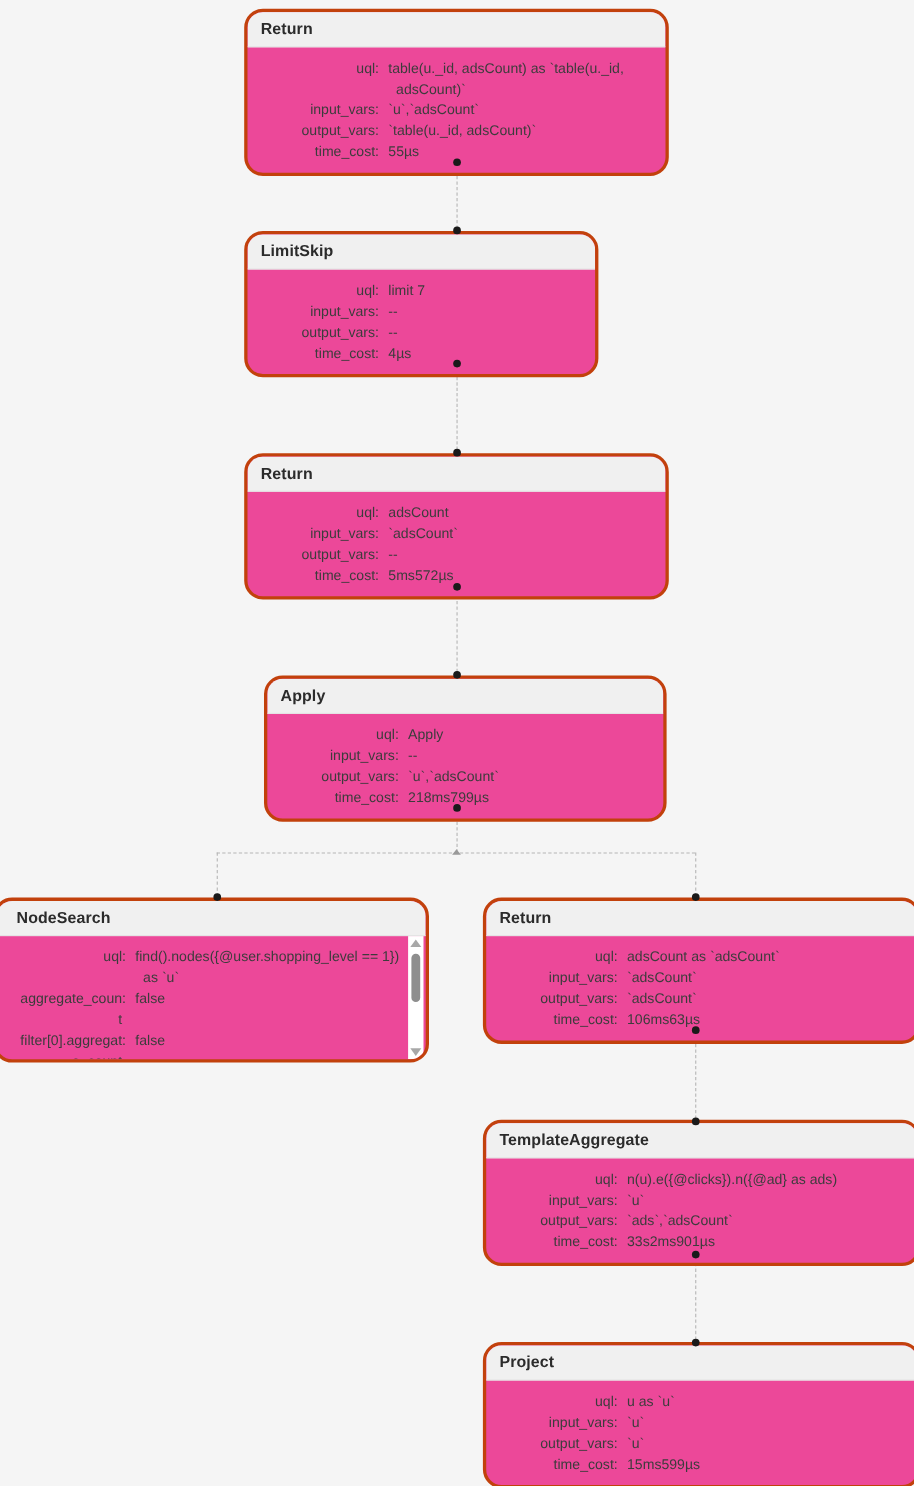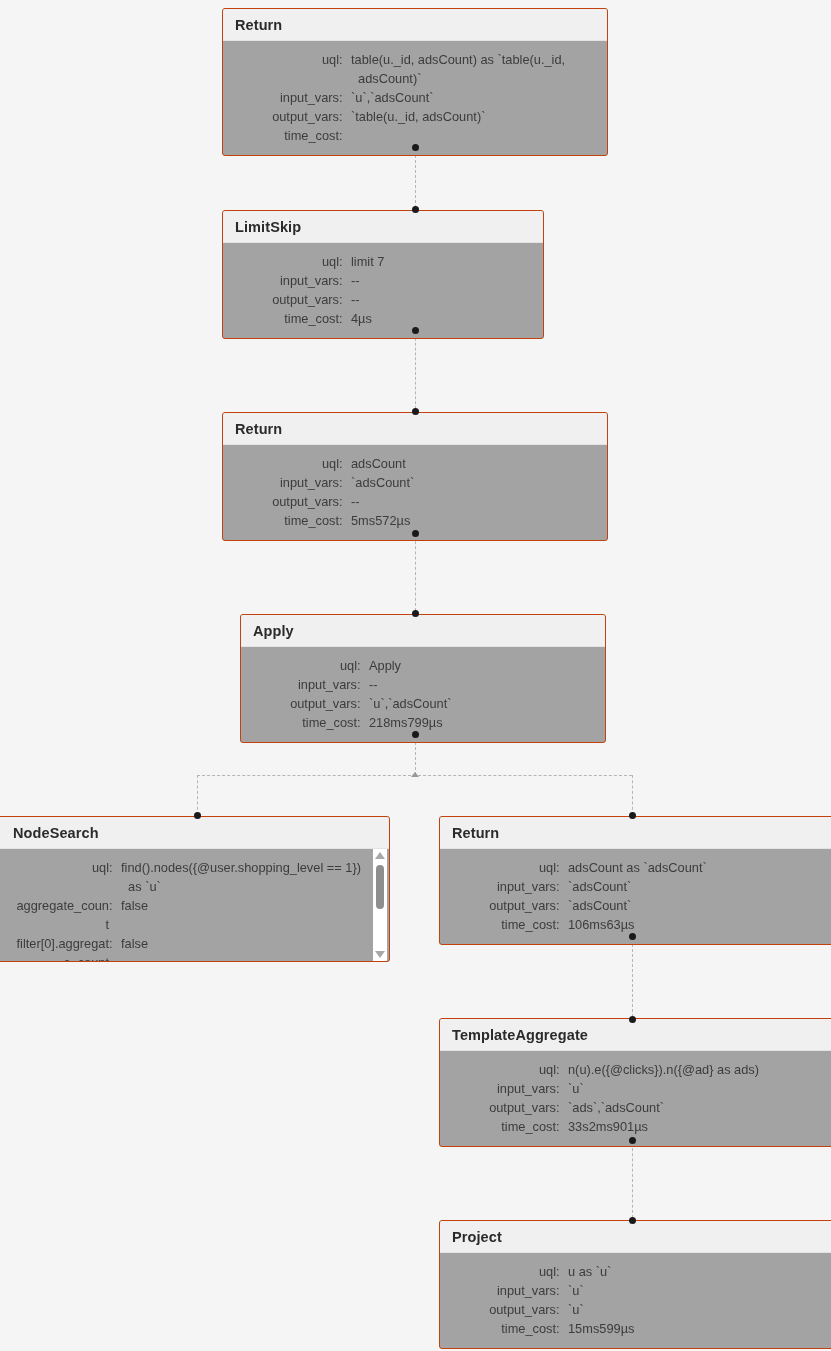--- a/index.html
+++ b/index.html
@@ -21,23 +21,23 @@
     position: absolute;
     left: 0; top: 0;
     width: 831px;
     height: 1351px;
   }
 
   
   .node {
     position: absolute;
     box-sizing: border-box;
-    background: #a3a3a3;
-    border: 1px solid #c2410c;
-    border-radius: 3px;
+    background: #ec4899;
+    border: 3px solid #c2410c;
+    border-radius: 17px;
     overflow: hidden;
     z-index: 2;
   }
   .node-header {
     box-sizing: border-box;
     height: 32px;
     line-height: 32px;
     padding: 0 0 0 12px;
     background: #f0f0f0;
     border-bottom: 1px solid #e4e4e4;
@@ -203,20 +203,21 @@
         <span class="v">`u`,`adsCount`</span>
       </div>
       <div class="row">
         <span class="k">output_vars</span>
         <span class="sep">:</span>
         <span class="v">`table(u._id, adsCount)`</span>
       </div>
       <div class="row">
         <span class="k">time_cost</span>
         <span class="sep">:</span>
+        <span class="v">55µs</span>
       </div>
     </div>
   </div>
 
   <div class="node" style="left:222px; top:210px; width:322px;">
     <div class="node-header">LimitSkip</div>
     <div class="node-body">
       <div class="row">
         <span class="k">uql</span>
         <span class="sep">:</span>

